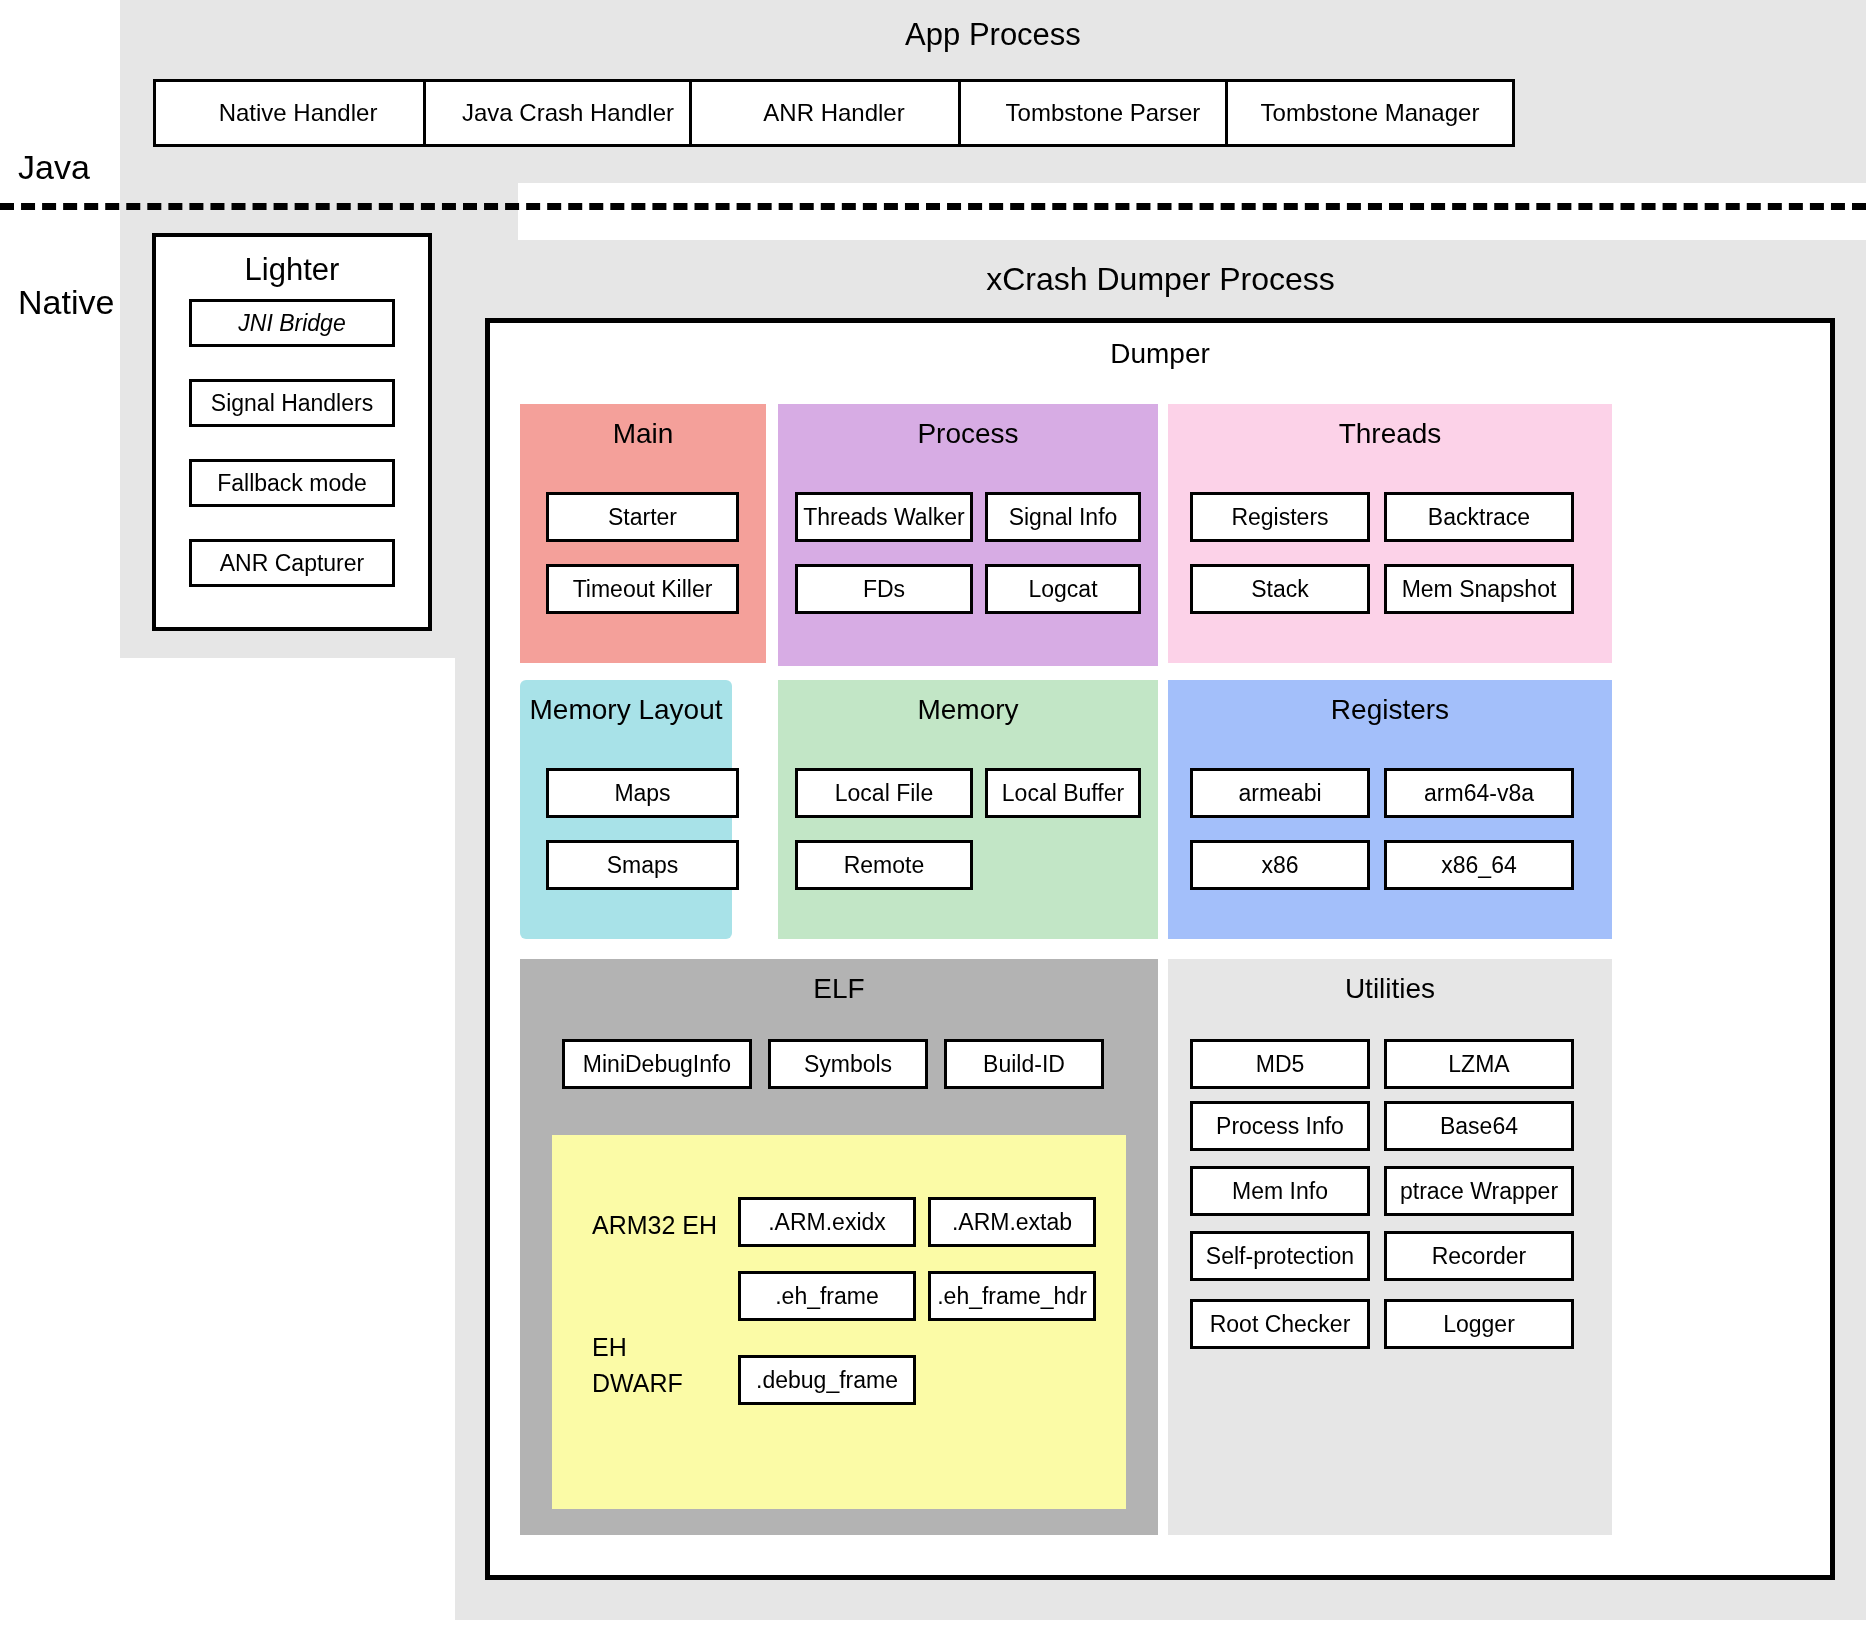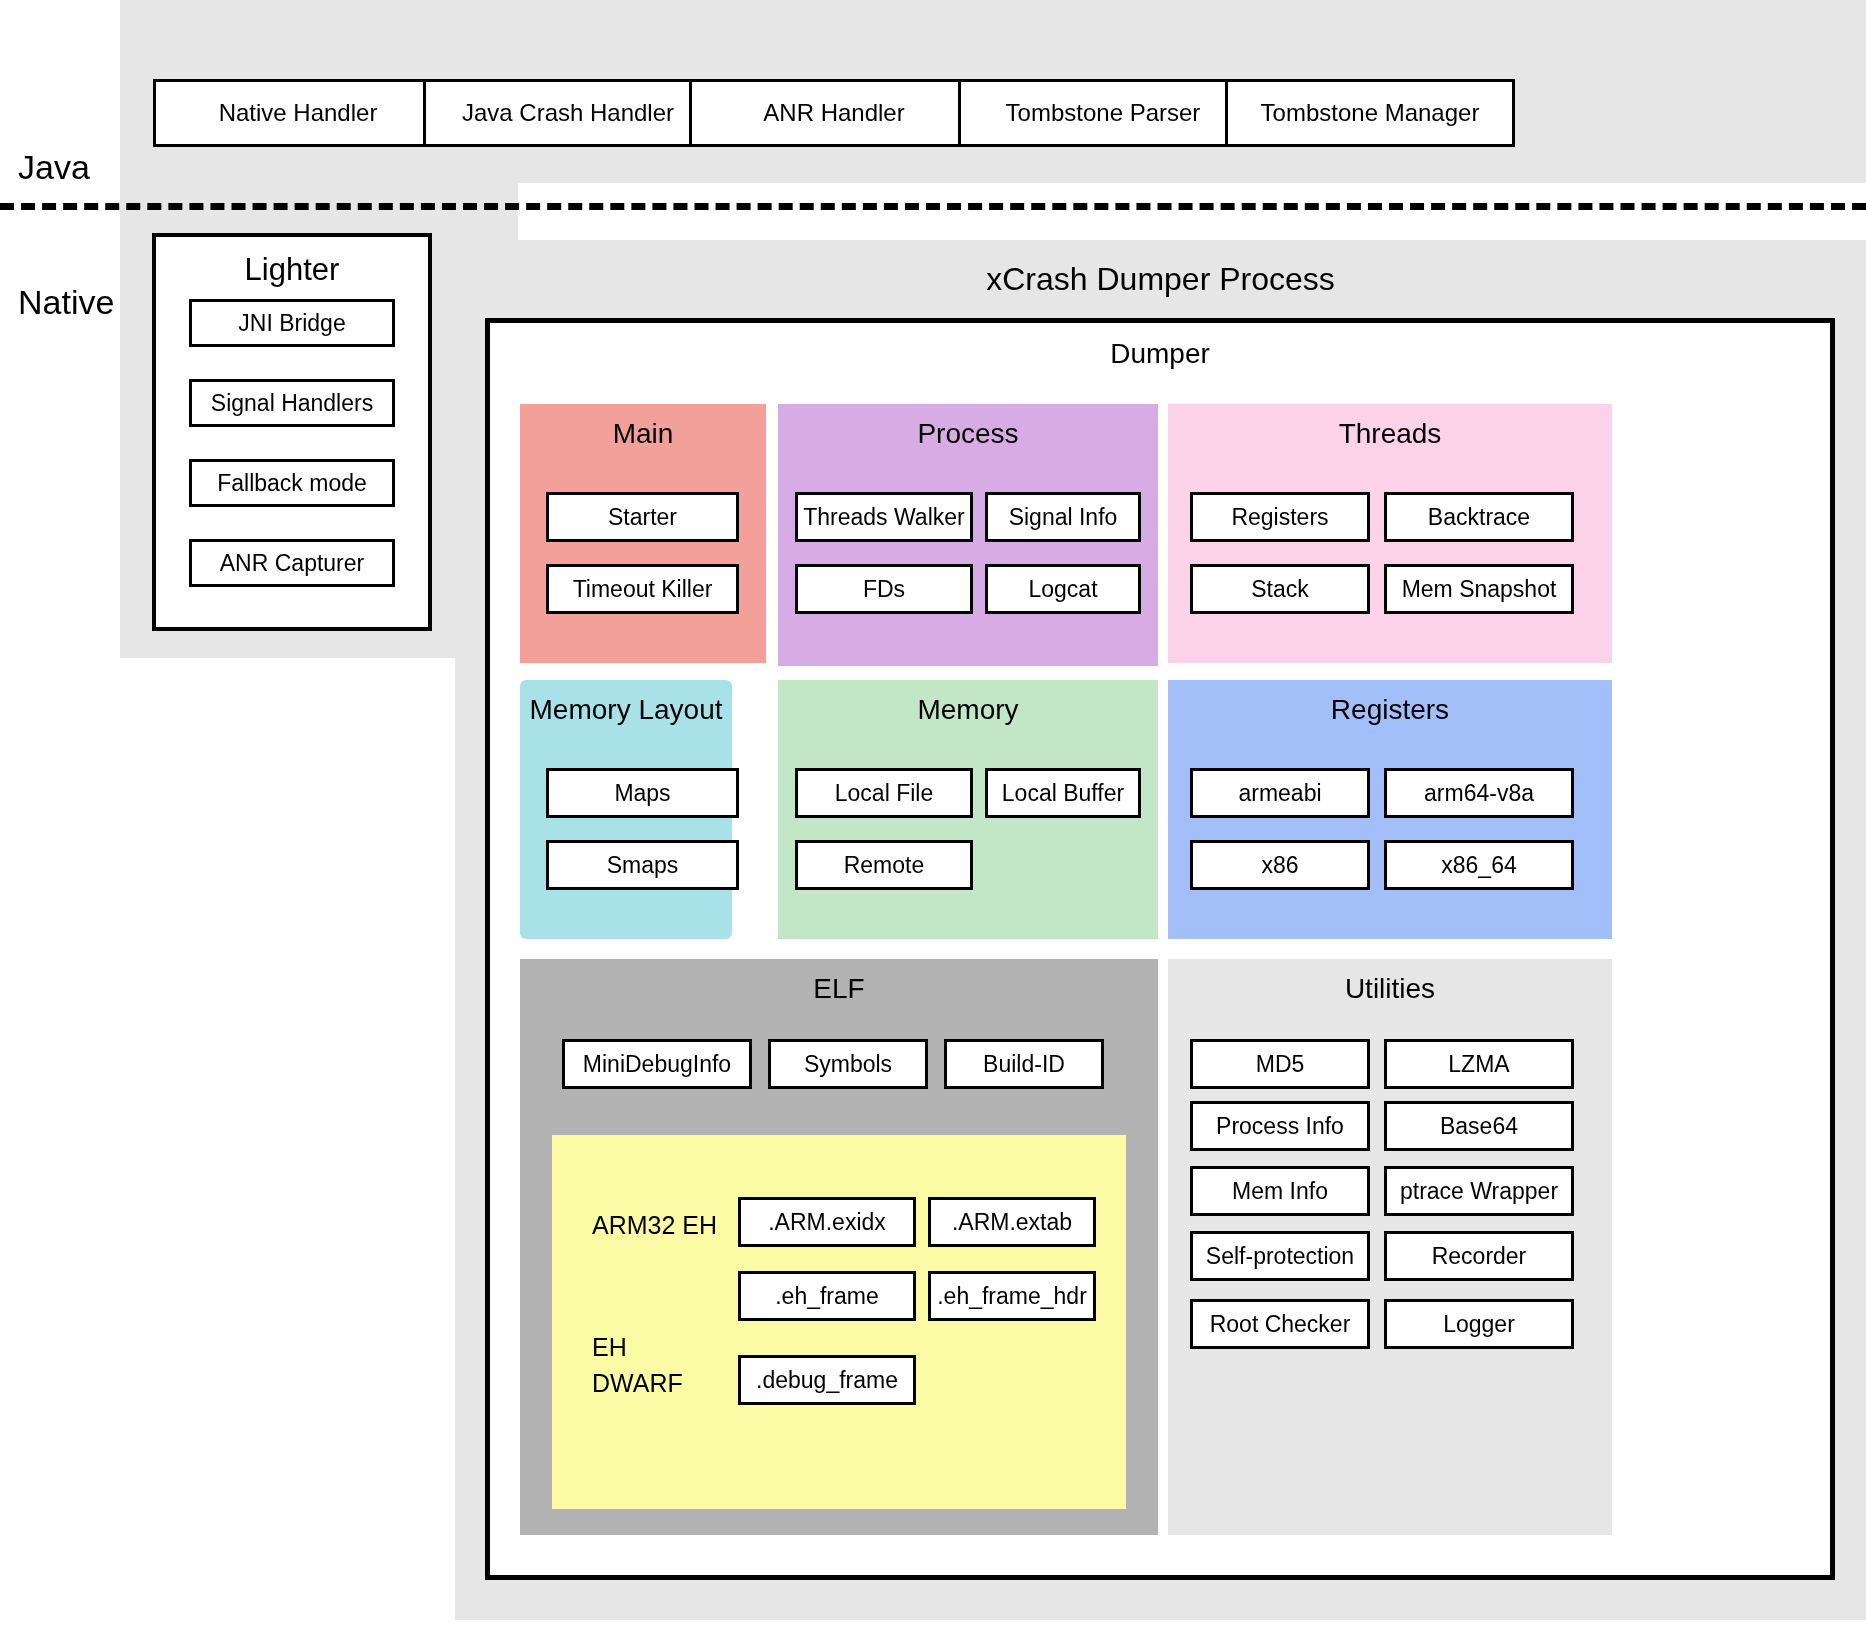--- a/index.html
+++ b/index.html
@@ -148,32 +148,33 @@
     height: 50px;
     font-size: 23px;
   }
 </style>
 </head>
 <body>
 
 <div id="canvas">
 
   <div class="panel grey-panel" id="app-process">
+    <div class="title" id="app-process-title">App Process</div>
 
     <div class="leafbox app-handler" style="left:33px;width:290px;">Native Handler</div>
     <div class="leafbox app-handler" style="left:303px;width:290px;">Java Crash Handler</div>
     <div class="leafbox app-handler" style="left:569px;width:290px;">ANR Handler</div>
     <div class="leafbox app-handler" style="left:838px;width:290px;">Tombstone Parser</div>
     <div class="leafbox app-handler" style="left:1105px;width:290px;">Tombstone Manager</div>
   </div>
 
   <div class="panel grey-panel" id="lighter-shell">
     <div id="lighter-box">
       <div class="title title-sm" id="lighter-title">Lighter</div>
-      <div class="leafbox lighter-item" style="top:62px;">JNI Bridge</div>
+      <div class="leafbox lighter-item" style="top:62px;font-style:italic;">JNI Bridge</div>
       <div class="leafbox lighter-item" style="top:142px;">Signal Handlers</div>
       <div class="leafbox lighter-item" style="top:222px;">Fallback mode</div>
       <div class="leafbox lighter-item" style="top:302px;">ANR Capturer</div>
     </div>
   </div>
 
   <div id="java-native-divider" style="top:203px;"></div>
   <div class="side-label" style="left:18px; top:148px;">Java</div>
   <div class="side-label" style="left:18px; top:283px;">Native</div>
 

